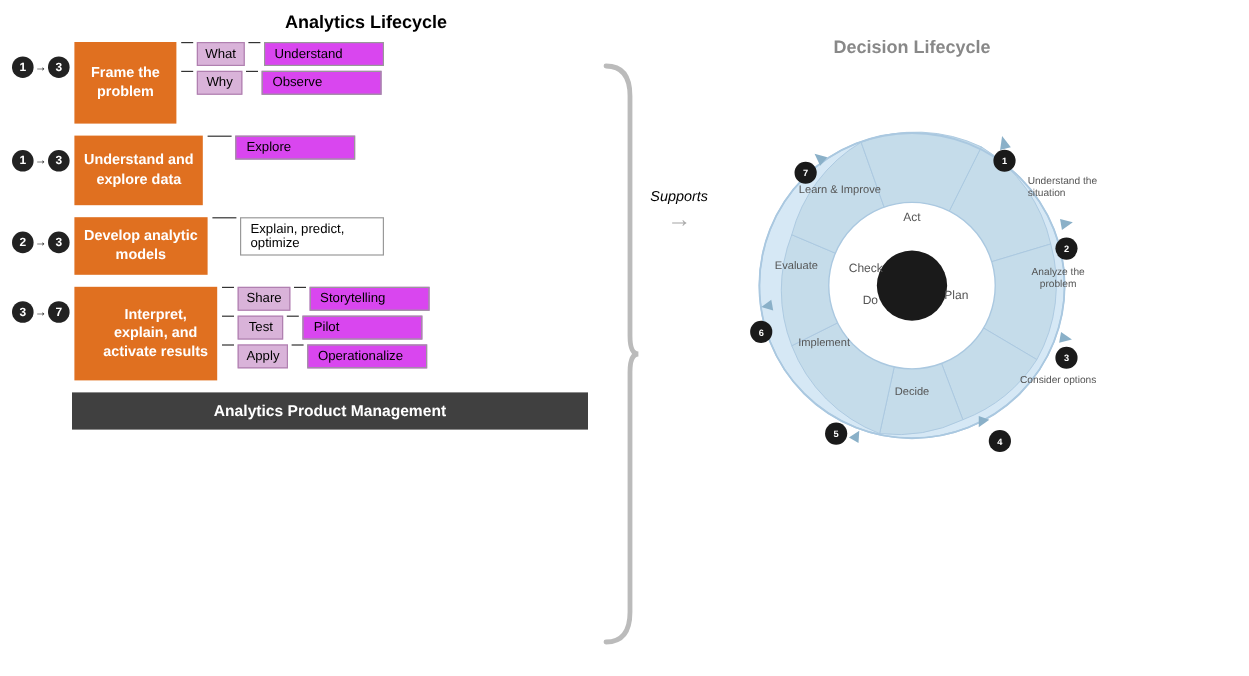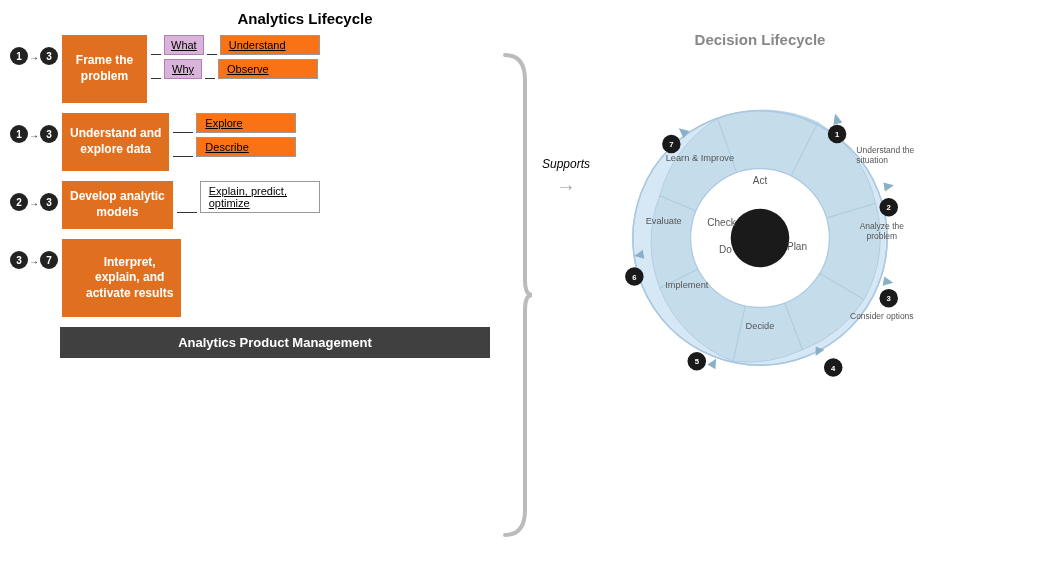--- a/index.html
+++ b/index.html
@@ -53,40 +53,39 @@
       text-align: center;
       min-width: 85px;
       min-height: 45px;
       display: flex;
       align-items: center;
       justify-content: center;
       line-height: 1.3;
     }
     .sub-row {
       display: flex;
-      align-items: flex-end;
+      align-items: flex-start;
       gap: 3px;
-      text-decoration: underline;
     }
     
     .purple-box {
       background: #d9b3d9;
       border: 1px solid #b080b0;
       font-size: 11px;
       padding: 3px 6px;
       min-width: 38px;
       text-align: center;
     }
     
     .output-box {
       border: 1px solid #999;
       font-size: 11px;
       padding: 3px 8px;
       min-width: 100px;
-      background: #f97316;
+      background: #d946ef;
     }
     .output-box-wide {
       border: 1px solid #999;
       font-size: 11px;
       padding: 3px 8px;
       min-width: 120px;
       background: #fff;
     }
     
     .bottom-bar {
@@ -181,24 +180,20 @@
           <span class="badge">1</span>
           <span style="font-size:10px;margin:0 1px;">→</span>
           <span class="badge">3</span>
         </div>
         <div class="orange-box" style="min-height:58px;font-size:12px;">Understand and<br>explore data</div>
         <div style="display:flex;flex-direction:column;margin-left:4px;gap:4px;">
           <div class="sub-row">
             <div style="width:20px;height:1px;background:#333;"></div>
             <div class="output-box">Explore</div>
           </div>
-          <div class="sub-row">
-            <div style="width:20px;height:1px;background:#333;"></div>
-            <div class="output-box">Describe</div>
-          </div>
         </div>
       </div>
 
       <div class="group-row">
         <div class="left-badges">
           <span class="badge">2</span>
           <span style="font-size:10px;margin:0 1px;">→</span>
           <span class="badge">3</span>
         </div>
         <div class="orange-box" style="min-height:48px;font-size:12px;">Develop analytic<br>models</div>
@@ -210,20 +205,40 @@
         </div>
       </div>
 
       <div class="group-row">
         <div class="left-badges">
           <span class="badge">3</span>
           <span style="font-size:10px;margin:0 1px;">→</span>
           <span class="badge">7</span>
         </div>
         <div class="orange-box" style="min-height:78px;font-size:12px;padding-left:24px;">Interpret,<br>explain, and<br>activate results</div>
+        <div style="display:flex;flex-direction:column;margin-left:4px;gap:4px;">
+          <div class="sub-row">
+            <div style="width:10px;height:1px;background:#333;"></div>
+            <div class="purple-box">Share</div>
+            <div style="width:10px;height:1px;background:#333;"></div>
+            <div class="output-box">Storytelling</div>
+          </div>
+          <div class="sub-row">
+            <div style="width:10px;height:1px;background:#333;"></div>
+            <div class="purple-box">Test</div>
+            <div style="width:10px;height:1px;background:#333;"></div>
+            <div class="output-box">Pilot</div>
+          </div>
+          <div class="sub-row">
+            <div style="width:10px;height:1px;background:#333;"></div>
+            <div class="purple-box">Apply</div>
+            <div style="width:10px;height:1px;background:#333;"></div>
+            <div class="output-box">Operationalize</div>
+          </div>
+        </div>
       </div>
 
       <div style="position:absolute;right:10px;top:15px;width:35px;height:490px;">
         <svg width="35" height="490" viewBox="0 0 35 490">
           <path d="M5,5 Q25,5 25,30 L25,230 Q25,245 32,245 Q25,245 25,260 L25,460 Q25,485 5,485" fill="none" stroke="#bbb" stroke-width="4" stroke-linecap="round"></path>
         </svg>
       </div>
 
       <div style="position:absolute;right:-45px;top:50%;transform:translateY(-50%);display:flex;flex-direction:column;align-items:center;">
         <div style="font-style:italic;font-size:12px;margin-bottom:2px;">Supports</div>

